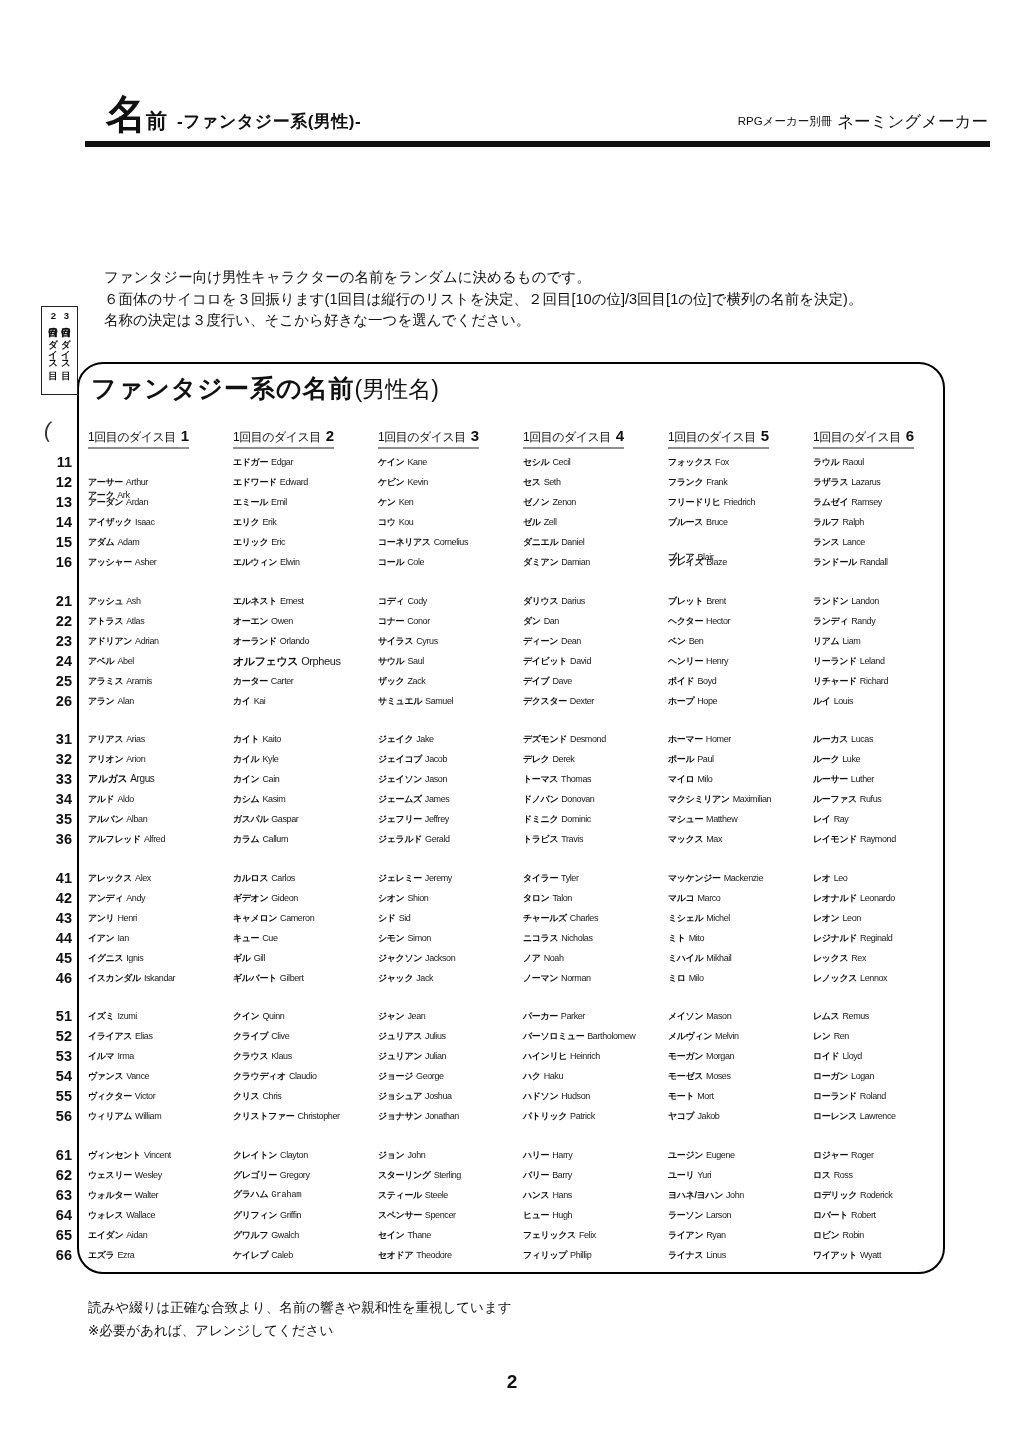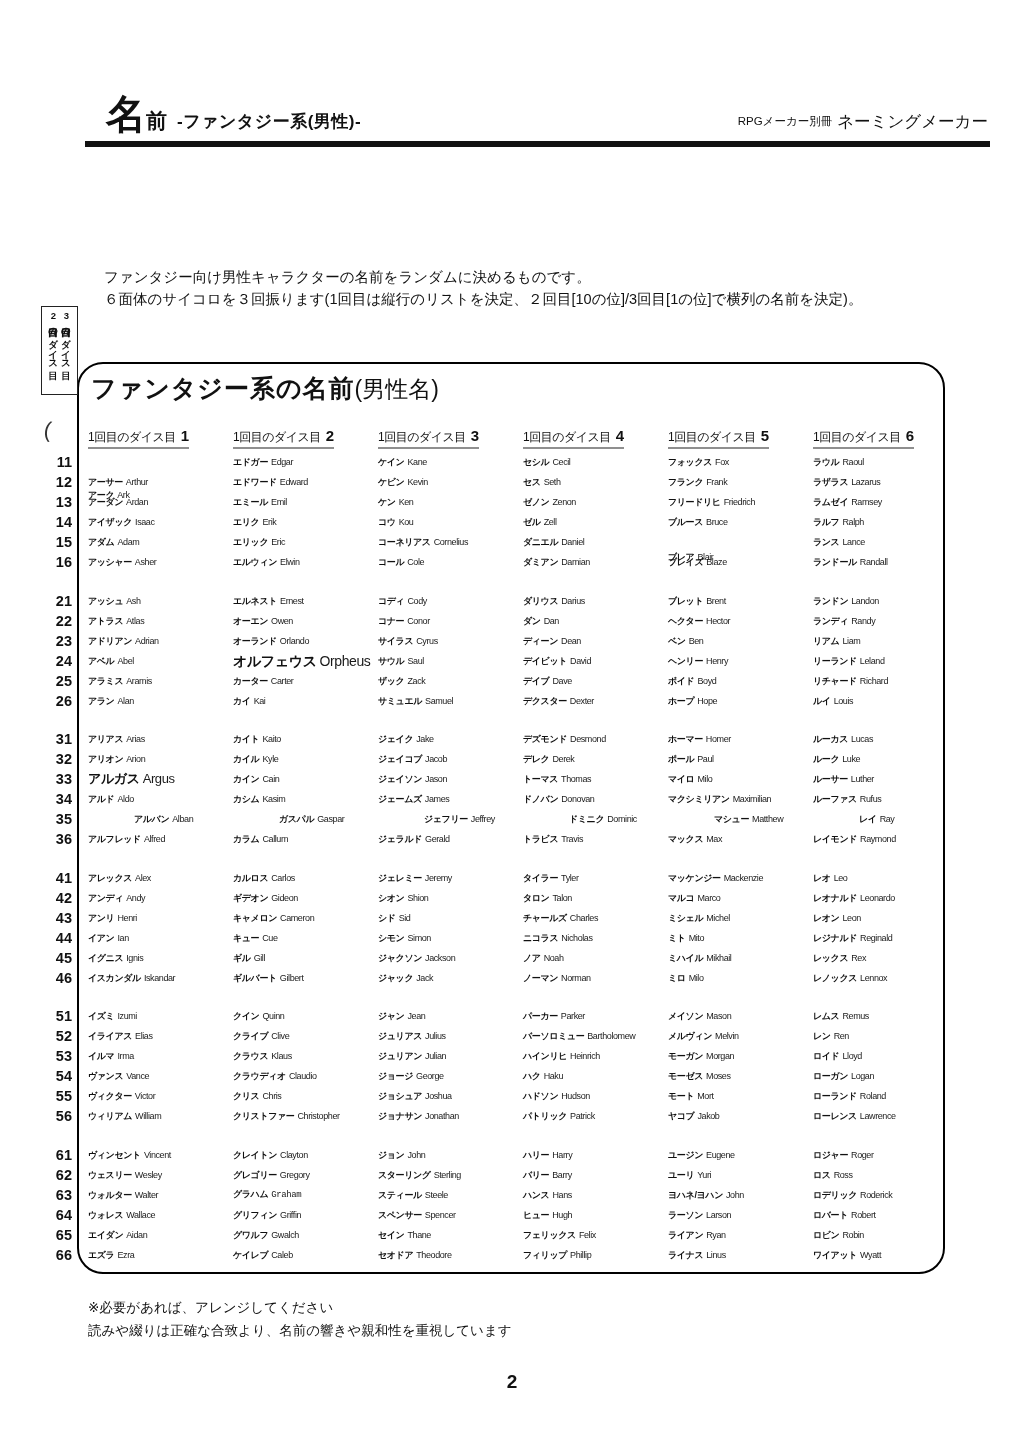--- a/index.html
+++ b/index.html
@@ -76,20 +76,21 @@
   <div class="hdr-right">
     <span class="pub-small">RPGメーカー別冊</span>
     <span class="pub-big">ネーミングメーカー</span>
   </div>
   <div class="rule"></div>
 
 
   <div class="intro">
     <div>ファンタジー向け男性キャラクターの名前をランダムに決めるものです。</div>
     <div>６面体のサイコロを３回振ります(1回目は縦行のリストを決定、２回目[10の位]/3回目[1の位]で横列の名前を決定)。</div>
+    <div>名称の決定は３度行い、そこから好きな一つを選んでください。</div>
   </div>
 
   <div class="side-box">
     <span>2回目のダイス目</span>
     <span>3回目のダイス目</span>
   </div>
   <div class="side-bracket">(</div>
 
   <div class="big-box"></div>
   <div class="box-title">
@@ -185,21 +186,21 @@
           <div class="cell" style="font-size: 9px; letter-spacing: -0.4px;"><span class="kana">アドリアン</span><span class="romaji">Adrian</span></div>
           <div class="cell" style="font-size: 9px; letter-spacing: -0.4px;"><span class="kana">オーランド</span><span class="romaji">Orlando</span></div>
           <div class="cell" style="font-size: 9px; letter-spacing: -0.4px;"><span class="kana">サイラス</span><span class="romaji">Cyrus</span></div>
           <div class="cell" style="font-size: 9px; letter-spacing: -0.4px;"><span class="kana">ディーン</span><span class="romaji">Dean</span></div>
           <div class="cell" style="font-size: 9px; letter-spacing: -0.4px;"><span class="kana">ベン</span><span class="romaji">Ben</span></div>
           <div class="cell" style="font-size: 9px; letter-spacing: -0.4px;"><span class="kana">リアム</span><span class="romaji">Liam</span></div>
         </div>
         <div class="trow">
           <span class="rnum">24</span>
           <div class="cell" style="font-size: 9px; letter-spacing: -0.4px;"><span class="kana">アベル</span><span class="romaji">Abel</span></div>
-          <div class="cell" style="font-size: 14px; letter-spacing: -0.4px;"><span class="kana">オルフェウス</span><span class="romaji">Orpheus</span></div>
+          <div class="cell" style="font-size: 11px; letter-spacing: -0.4px;"><span class="kana">オルフェウス</span><span class="romaji">Orpheus</span></div>
           <div class="cell" style="font-size: 9px; letter-spacing: -0.4px;"><span class="kana">サウル</span><span class="romaji">Saul</span></div>
           <div class="cell" style="font-size: 9px; letter-spacing: -0.4px;"><span class="kana">デイビット</span><span class="romaji">David</span></div>
           <div class="cell" style="font-size: 9px; letter-spacing: -0.4px;"><span class="kana">ヘンリー</span><span class="romaji">Henry</span></div>
           <div class="cell" style="font-size: 9px; letter-spacing: -0.4px;"><span class="kana">リーランド</span><span class="romaji">Leland</span></div>
         </div>
         <div class="trow">
           <span class="rnum">25</span>
           <div class="cell" style="font-size: 9px; letter-spacing: -0.4px;"><span class="kana">アラミス</span><span class="romaji">Aramis</span></div>
           <div class="cell" style="font-size: 9px; letter-spacing: -0.4px;"><span class="kana">カーター</span><span class="romaji">Carter</span></div>
           <div class="cell" style="font-size: 9px; letter-spacing: -0.4px;"><span class="kana">ザック</span><span class="romaji">Zack</span></div>
@@ -231,39 +232,39 @@
           <span class="rnum">32</span>
           <div class="cell" style="font-size: 9px; letter-spacing: -0.4px;"><span class="kana">アリオン</span><span class="romaji">Arion</span></div>
           <div class="cell" style="font-size: 9px; letter-spacing: -0.4px;"><span class="kana">カイル</span><span class="romaji">Kyle</span></div>
           <div class="cell" style="font-size: 9px; letter-spacing: -0.4px;"><span class="kana">ジェイコブ</span><span class="romaji">Jacob</span></div>
           <div class="cell" style="font-size: 9px; letter-spacing: -0.4px;"><span class="kana">デレク</span><span class="romaji">Derek</span></div>
           <div class="cell" style="font-size: 9px; letter-spacing: -0.4px;"><span class="kana">ポール</span><span class="romaji">Paul</span></div>
           <div class="cell" style="font-size: 9px; letter-spacing: -0.4px;"><span class="kana">ルーク</span><span class="romaji">Luke</span></div>
         </div>
         <div class="trow">
           <span class="rnum">33</span>
-          <div class="cell" style="font-size: 13px; letter-spacing: -0.4px;"><span class="kana">アルガス</span><span class="romaji">Argus</span></div>
+          <div class="cell" style="font-size: 10px; letter-spacing: -0.4px;"><span class="kana">アルガス</span><span class="romaji">Argus</span></div>
           <div class="cell" style="font-size: 9px; letter-spacing: -0.4px;"><span class="kana">カイン</span><span class="romaji">Cain</span></div>
           <div class="cell" style="font-size: 9px; letter-spacing: -0.4px;"><span class="kana">ジェイソン</span><span class="romaji">Jason</span></div>
           <div class="cell" style="font-size: 9px; letter-spacing: -0.4px;"><span class="kana">トーマス</span><span class="romaji">Thomas</span></div>
           <div class="cell" style="font-size: 9px; letter-spacing: -0.4px;"><span class="kana">マイロ</span><span class="romaji">Milo</span></div>
           <div class="cell" style="font-size: 9px; letter-spacing: -0.4px;"><span class="kana">ルーサー</span><span class="romaji">Luther</span></div>
         </div>
         <div class="trow">
           <span class="rnum">34</span>
           <div class="cell" style="font-size: 9px; letter-spacing: -0.4px;"><span class="kana">アルド</span><span class="romaji">Aldo</span></div>
           <div class="cell" style="font-size: 9px; letter-spacing: -0.4px;"><span class="kana">カシム</span><span class="romaji">Kasim</span></div>
           <div class="cell" style="font-size: 9px; letter-spacing: -0.4px;"><span class="kana">ジェームズ</span><span class="romaji">James</span></div>
           <div class="cell" style="font-size: 9px; letter-spacing: -0.4px;"><span class="kana">ドノバン</span><span class="romaji">Donovan</span></div>
           <div class="cell" style="font-size: 9px; letter-spacing: -0.4px;"><span class="kana">マクシミリアン</span><span class="romaji">Maximilian</span></div>
           <div class="cell" style="font-size: 9px; letter-spacing: -0.4px;"><span class="kana">ルーファス</span><span class="romaji">Rufus</span></div>
         </div>
         <div class="trow">
           <span class="rnum">35</span>
-          <div class="cell" style="font-size: 9px; letter-spacing: -0.4px; margin-left: 46px;"><span class="kana">アルバン</span><span class="romaji">Alban</span></div>
+          <div class="cell" style="font-size: 9px; letter-spacing: -0.4px;"><span class="kana">アルバン</span><span class="romaji">Alban</span></div>
           <div class="cell" style="font-size: 9px; letter-spacing: -0.4px;"><span class="kana">ガスパル</span><span class="romaji">Gaspar</span></div>
           <div class="cell" style="font-size: 9px; letter-spacing: -0.4px;"><span class="kana">ジェフリー</span><span class="romaji">Jeffrey</span></div>
           <div class="cell" style="font-size: 9px; letter-spacing: -0.4px;"><span class="kana">ドミニク</span><span class="romaji">Dominic</span></div>
           <div class="cell" style="font-size: 9px; letter-spacing: -0.4px;"><span class="kana">マシュー</span><span class="romaji">Matthew</span></div>
           <div class="cell" style="font-size: 9px; letter-spacing: -0.4px;"><span class="kana">レイ</span><span class="romaji">Ray</span></div>
         </div>
         <div class="trow">
           <span class="rnum">36</span>
           <div class="cell" style="font-size: 9px; letter-spacing: -0.4px;"><span class="kana">アルフレッド</span><span class="romaji">Alfred</span></div>
           <div class="cell" style="font-size: 9px; letter-spacing: -0.4px;"><span class="kana">カラム</span><span class="romaji">Callum</span></div>
@@ -437,18 +438,18 @@
           <div class="cell" style="font-size: 9px; letter-spacing: -0.4px;"><span class="kana">ケイレブ</span><span class="romaji">Caleb</span></div>
           <div class="cell" style="font-size: 9px; letter-spacing: -0.4px;"><span class="kana">セオドア</span><span class="romaji">Theodore</span></div>
           <div class="cell" style="font-size: 9px; letter-spacing: -0.4px;"><span class="kana">フィリップ</span><span class="romaji">Phillip</span></div>
           <div class="cell" style="font-size: 9px; letter-spacing: -0.4px;"><span class="kana">ライナス</span><span class="romaji">Linus</span></div>
           <div class="cell" style="font-size: 9px; letter-spacing: -0.4px;"><span class="kana">ワイアット</span><span class="romaji">Wyatt</span></div>
         </div>
       </div>
     </div>
 
   <div class="notes">
+    <div>読みや綴りは正確な合致より、名前の響きや親和性を重視しています</div>
     <div>※必要があれば、アレンジしてください</div>
-    <div>読みや綴りは正確な合致より、名前の響きや親和性を重視しています</div>
   </div>
   <div class="pagenum">2</div>
 
 </div>
 
 </body></html>

